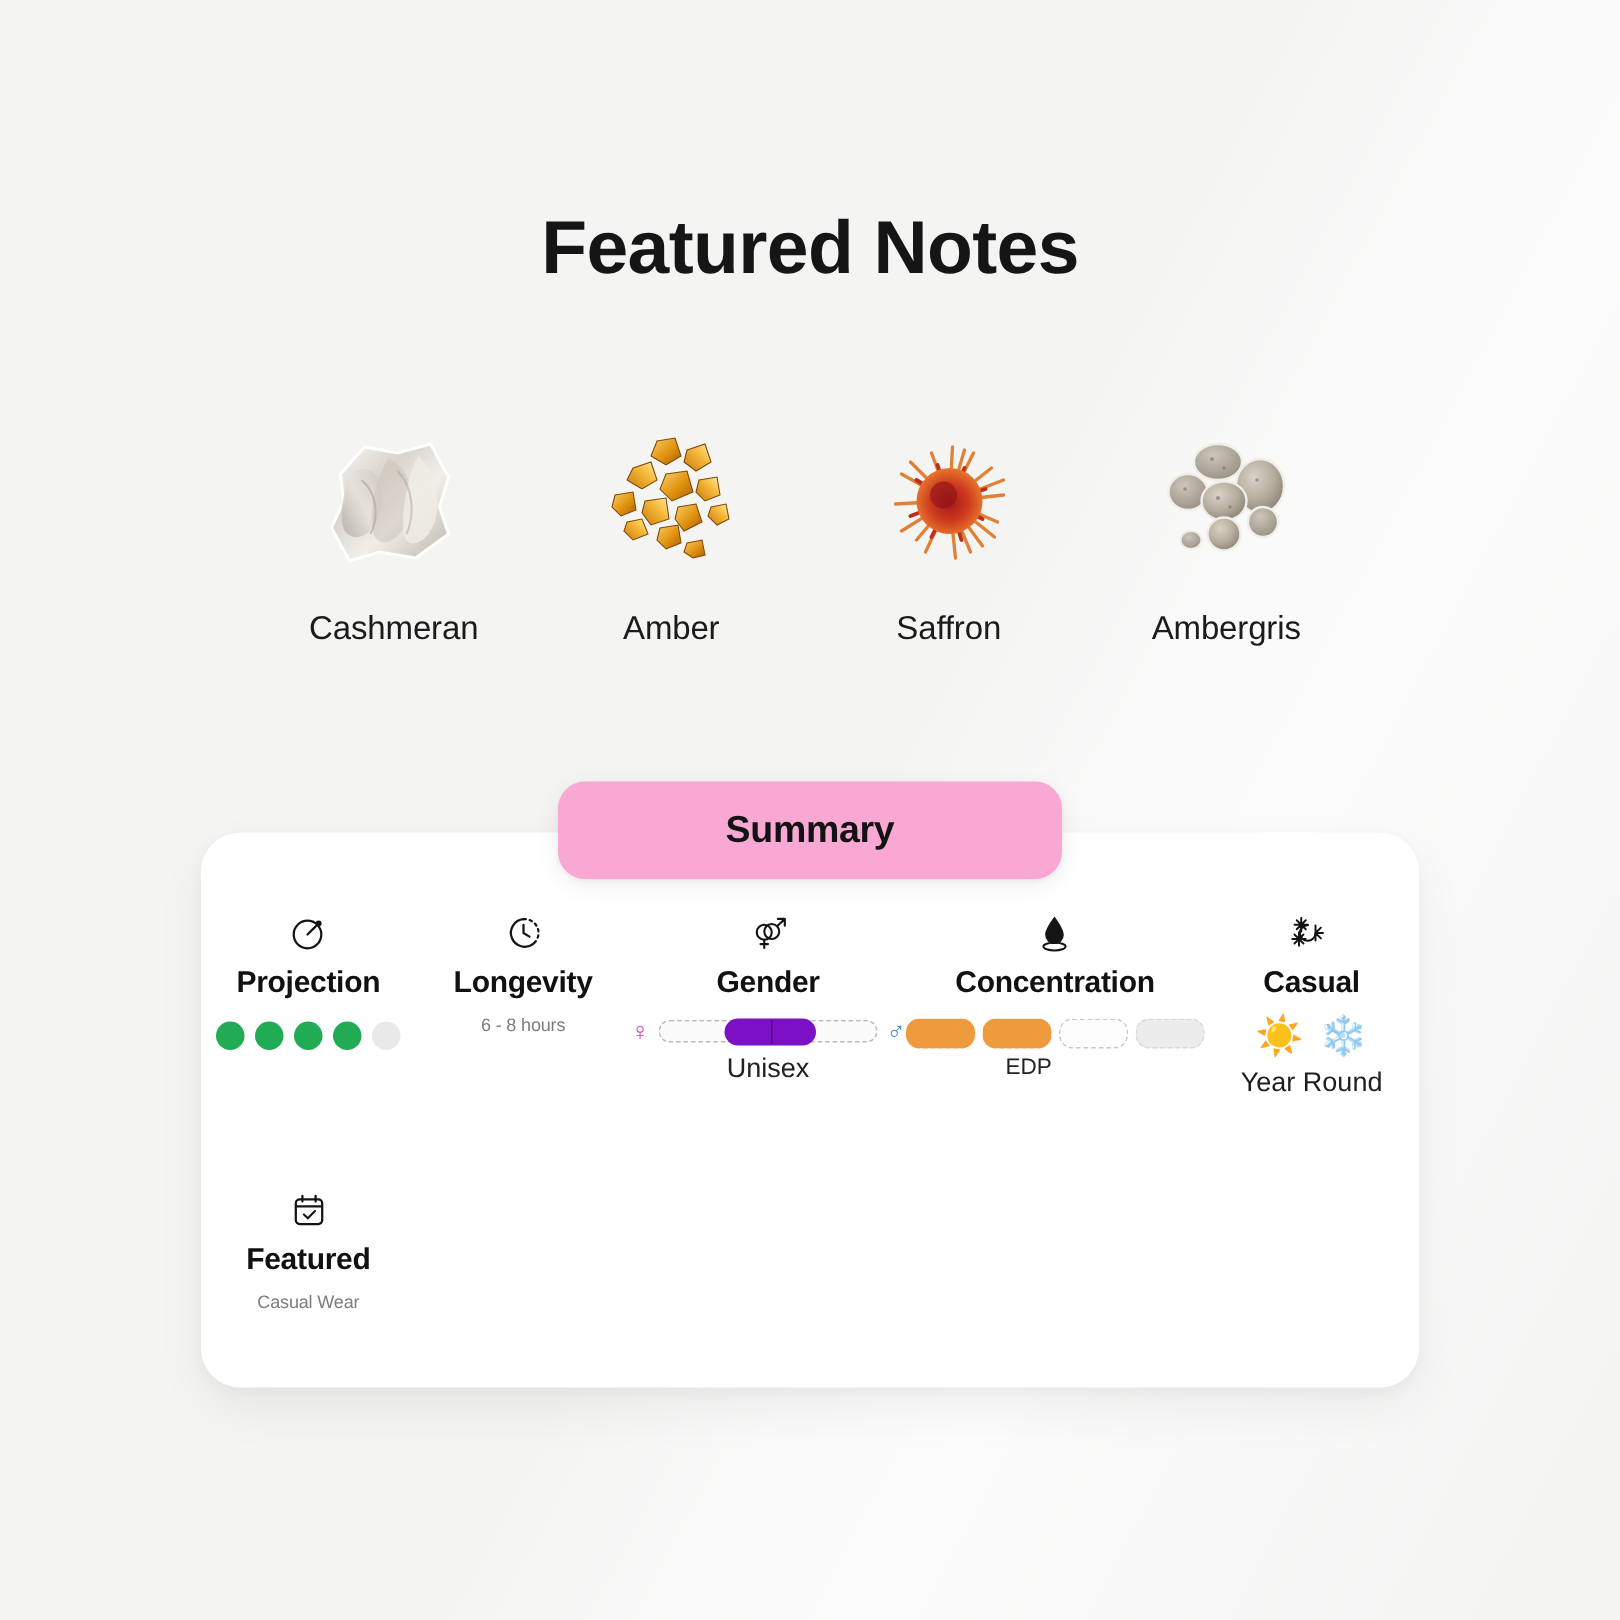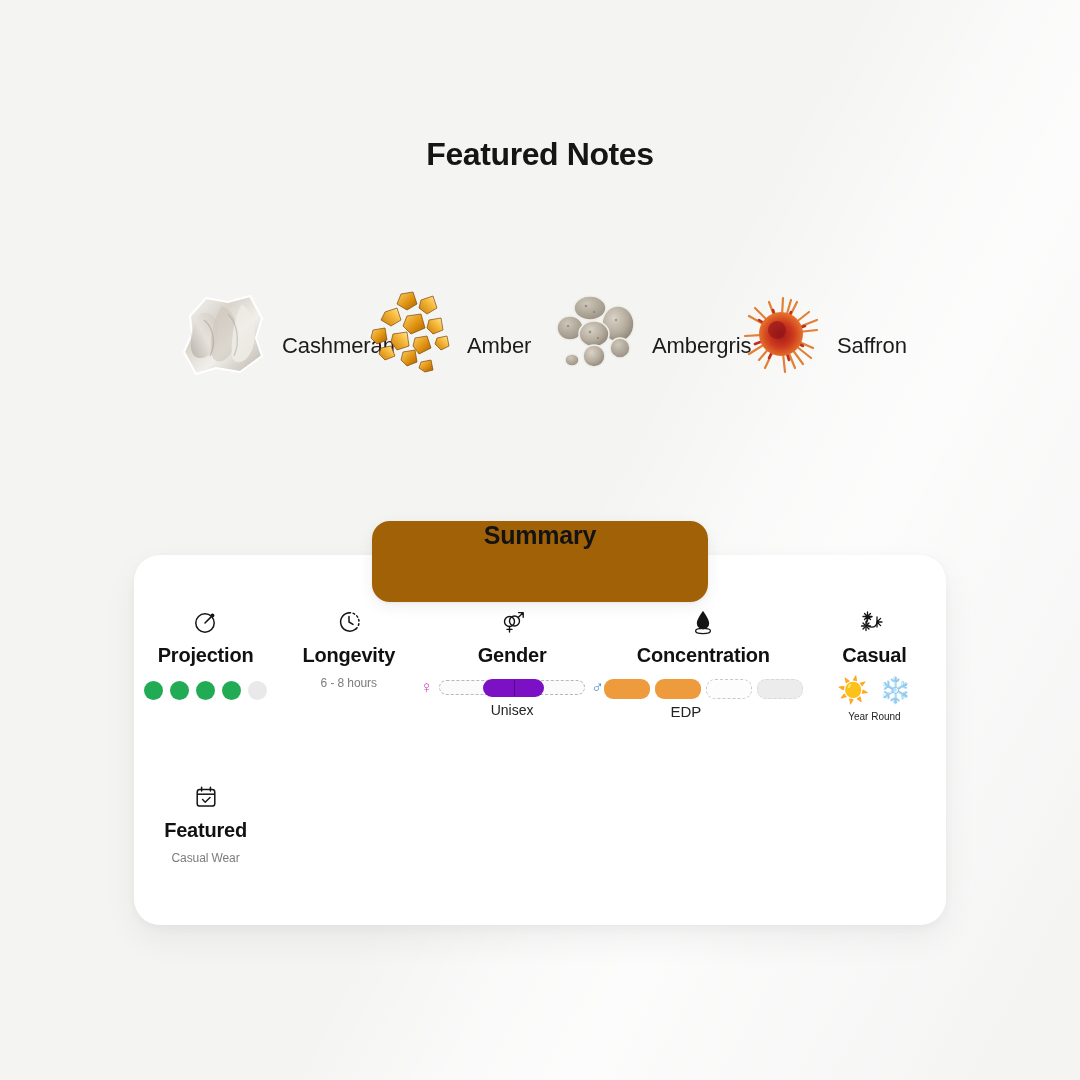--- a/index.html
+++ b/index.html
@@ -43,39 +43,39 @@
 
   .page { position: relative; width: 1080px; height: 1080px; }
 
   
   .page-title {
     position: absolute;
     top: 136px;
     left: 0;
     width: 1080px;
     text-align: center;
-    font-size: 32px;
+    font-size: 50px;
     font-weight: 700;
     letter-spacing: -0.4px;
     color: #151515;
   }
 
   
   .notes-row {
     position: absolute;
     top: 286px;
     left: 170px;
     width: 740px;
     display: flex;
     justify-content: space-between;
   }
   .note-item {
     width: 185px;
     display: flex;
-    flex-direction: row;
+    flex-direction: column;
     align-items: center;
   }
   .note-img {
     width: 112px;
     height: 96px;
     position: relative;
     display: block;
   }
   .note-label {
     margin-top: 24px;
@@ -83,25 +83,26 @@
     color: #1b1b1b;
     letter-spacing: -0.1px;
   }
 
   
   .summary-pill {
     position: absolute;
     top: 521px;
     left: 372px;
     width: 336px;
-    height: 81px;
-    background: #a16207;
+    height: 65px;
+    background: #f9a8d4;
     border-radius: 18px;
     box-shadow: 0 4px 16px rgba(0,0,0,0.07), 0 1px 3px rgba(0,0,0,0.05);
     display: flex;
+    align-items: center;
     justify-content: center;
     z-index: 3;
   }
   .summary-pill .txt {
     font-size: 25px;
     font-weight: 700;
     color: #131313;
     letter-spacing: -0.2px;
   }
 
@@ -189,21 +190,21 @@
     content: "";
     position: absolute;
     left: 50%;
     top: 1px;
     width: 1px;
     height: 16px;
     background: rgba(0,0,0,0.35);
   }
   .gender-caption {
     margin-top: 6px;
-    font-size: 14px;
+    font-size: 18px;
     color: #222;
   }
 
   
   .conc-wrap {
     margin-top: 12px;
     display: flex;
     flex-direction: column;
     align-items: center;
     width: 100%;
@@ -233,21 +234,21 @@
     align-items: center;
   }
   .season-emojis {
     display: flex;
     gap: 10px;
     font-size: 26px;
     line-height: 1;
   }
   .season-caption {
     margin-top: 8px;
-    font-size: 10px;
+    font-size: 18px;
     color: #1e1e1e;
   }
 
   svg { display: block; }
 </style>
 </head>
 <body>
 
 <div class="page">
 
@@ -310,54 +311,20 @@
             <polygon points="38,48 52,46 54,60 42,64 36,56" fill="url(#amb2)"></polygon>
             <polygon points="60,52 72,50 76,62 64,68 58,60" fill="url(#amb)"></polygon>
             <polygon points="26,62 36,60 40,70 30,74 24,68" fill="url(#amb2)"></polygon>
             <polygon points="48,66 60,64 62,76 52,80 46,74" fill="url(#amb)"></polygon>
             <polygon points="82,52 92,50 94,60 86,64 80,58" fill="url(#amb2)"></polygon>
             <polygon points="66,76 76,74 78,84 70,86 64,82" fill="url(#amb)"></polygon>
           </g>
         </svg>
       </span>
       <span class="note-label">Amber</span>
-    </div>
-
-    <div class="note-item">
-      <span class="note-img">
-        <svg width="112" height="96" viewBox="0 0 112 96">
-          <defs>
-            <radialGradient id="agr" cx="38%" cy="34%" r="70%">
-              <stop offset="0%" stop-color="#d9d3c6"></stop>
-              <stop offset="60%" stop-color="#b4ab9c"></stop>
-              <stop offset="100%" stop-color="#8c8478"></stop>
-            </radialGradient>
-            <radialGradient id="agr2" cx="40%" cy="32%" r="70%">
-              <stop offset="0%" stop-color="#cdc7ba"></stop>
-              <stop offset="100%" stop-color="#9a9183"></stop>
-            </radialGradient>
-          </defs>
-          <ellipse cx="50" cy="22" rx="16" ry="12" fill="url(#agr2)" stroke="#f0eee9" stroke-width="1.6"></ellipse>
-          <ellipse cx="78" cy="38" rx="16" ry="18" fill="url(#agr)" stroke="#f0eee9" stroke-width="1.6"></ellipse>
-          <ellipse cx="30" cy="42" rx="13" ry="12" fill="url(#agr2)" stroke="#f0eee9" stroke-width="1.6"></ellipse>
-          <ellipse cx="54" cy="48" rx="15" ry="13" fill="url(#agr)" stroke="#f0eee9" stroke-width="1.6"></ellipse>
-          <ellipse cx="80" cy="62" rx="10" ry="10" fill="url(#agr2)" stroke="#f0eee9" stroke-width="1.6"></ellipse>
-          <ellipse cx="54" cy="70" rx="11" ry="11" fill="url(#agr)" stroke="#f0eee9" stroke-width="1.6"></ellipse>
-          <ellipse cx="32" cy="74" rx="7" ry="6" fill="url(#agr2)" stroke="#f0eee9" stroke-width="1.4"></ellipse>
-          <g fill="#6f675c" opacity="0.55">
-            <circle cx="46" cy="20" r="1.3"></circle>
-              <circle cx="54" cy="26" r="1.1"></circle>
-            <circle cx="50" cy="46" r="1.4"></circle>
-              <circle cx="58" cy="52" r="1.1"></circle>
-            <circle cx="76" cy="34" r="1.2"></circle>
-              <circle cx="28" cy="40" r="1.2"></circle>
-          </g>
-        </svg>
-      </span>
-      <span class="note-label">Ambergris</span>
     </div>
 
     <div class="note-item">
       <span class="note-img">
         <svg width="112" height="96" viewBox="0 0 112 96">
           <defs>
             <radialGradient id="saf" cx="50%" cy="52%" r="52%">
               <stop offset="0%" stop-color="#a3171b"></stop>
               <stop offset="55%" stop-color="#cd3a1e"></stop>
               <stop offset="100%" stop-color="#e8762c"></stop>
@@ -393,20 +360,54 @@
             <path d="M56 48 L44 72"></path>
               <path d="M56 48 L30 58"></path>
           </g>
           <circle cx="56" cy="48" r="22" fill="url(#saf)"></circle>
           <circle cx="52" cy="44" r="9" fill="#8e1317" opacity="0.6"></circle>
         </svg>
       </span>
       <span class="note-label">Saffron</span>
     </div>
 
+    <div class="note-item">
+      <span class="note-img">
+        <svg width="112" height="96" viewBox="0 0 112 96">
+          <defs>
+            <radialGradient id="agr" cx="38%" cy="34%" r="70%">
+              <stop offset="0%" stop-color="#d9d3c6"></stop>
+              <stop offset="60%" stop-color="#b4ab9c"></stop>
+              <stop offset="100%" stop-color="#8c8478"></stop>
+            </radialGradient>
+            <radialGradient id="agr2" cx="40%" cy="32%" r="70%">
+              <stop offset="0%" stop-color="#cdc7ba"></stop>
+              <stop offset="100%" stop-color="#9a9183"></stop>
+            </radialGradient>
+          </defs>
+          <ellipse cx="50" cy="22" rx="16" ry="12" fill="url(#agr2)" stroke="#f0eee9" stroke-width="1.6"></ellipse>
+          <ellipse cx="78" cy="38" rx="16" ry="18" fill="url(#agr)" stroke="#f0eee9" stroke-width="1.6"></ellipse>
+          <ellipse cx="30" cy="42" rx="13" ry="12" fill="url(#agr2)" stroke="#f0eee9" stroke-width="1.6"></ellipse>
+          <ellipse cx="54" cy="48" rx="15" ry="13" fill="url(#agr)" stroke="#f0eee9" stroke-width="1.6"></ellipse>
+          <ellipse cx="80" cy="62" rx="10" ry="10" fill="url(#agr2)" stroke="#f0eee9" stroke-width="1.6"></ellipse>
+          <ellipse cx="54" cy="70" rx="11" ry="11" fill="url(#agr)" stroke="#f0eee9" stroke-width="1.6"></ellipse>
+          <ellipse cx="32" cy="74" rx="7" ry="6" fill="url(#agr2)" stroke="#f0eee9" stroke-width="1.4"></ellipse>
+          <g fill="#6f675c" opacity="0.55">
+            <circle cx="46" cy="20" r="1.3"></circle>
+              <circle cx="54" cy="26" r="1.1"></circle>
+            <circle cx="50" cy="46" r="1.4"></circle>
+              <circle cx="58" cy="52" r="1.1"></circle>
+            <circle cx="76" cy="34" r="1.2"></circle>
+              <circle cx="28" cy="40" r="1.2"></circle>
+          </g>
+        </svg>
+      </span>
+      <span class="note-label">Ambergris</span>
+    </div>
+
   </div>
 
   <div class="summary-card">
     <div class="grid">
 
       <div class="cell">
         <span class="cell-icon">
           <svg width="26" height="26" viewBox="0 0 26 26" fill="none" stroke="#141414" stroke-width="1.5">
             <circle cx="12" cy="14" r="9.2"></circle>
             <path d="M12 14 L17.6 8.4" stroke-linecap="round"></path>

